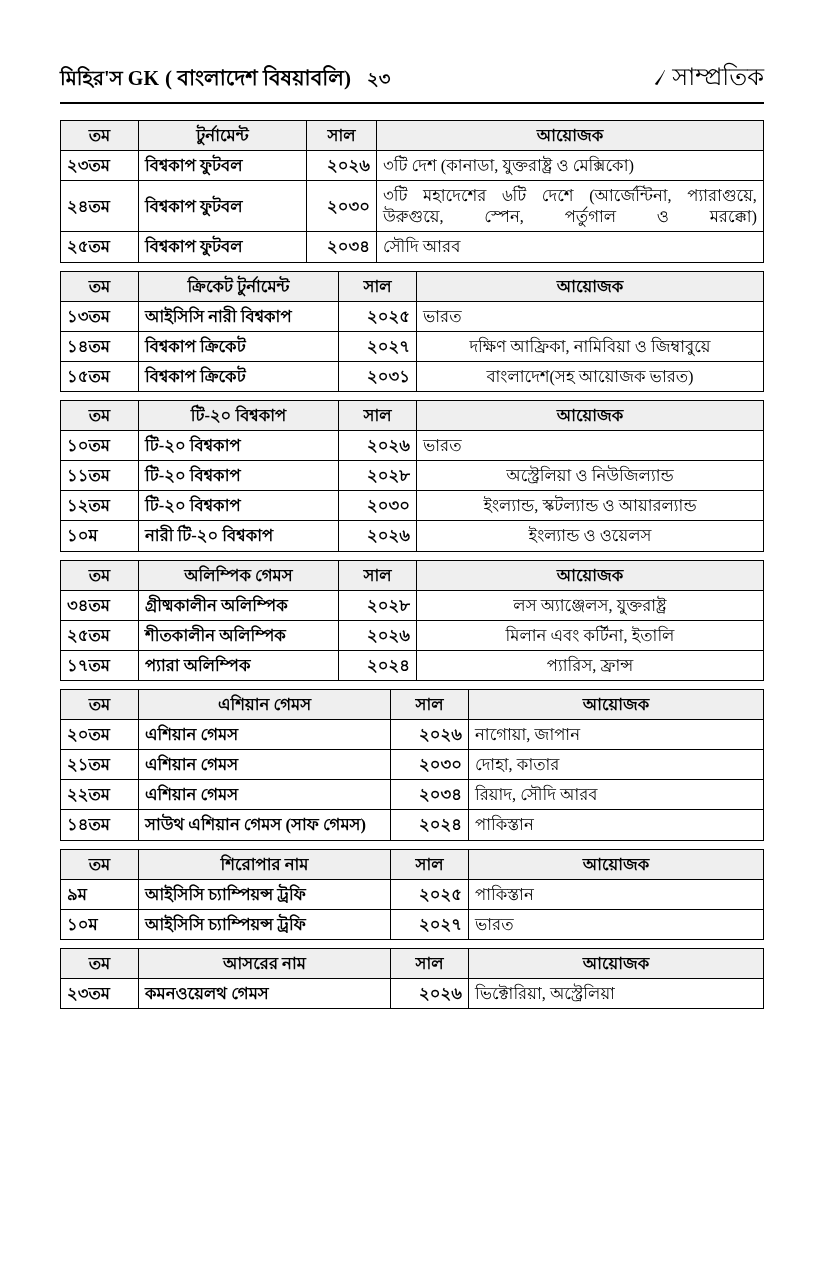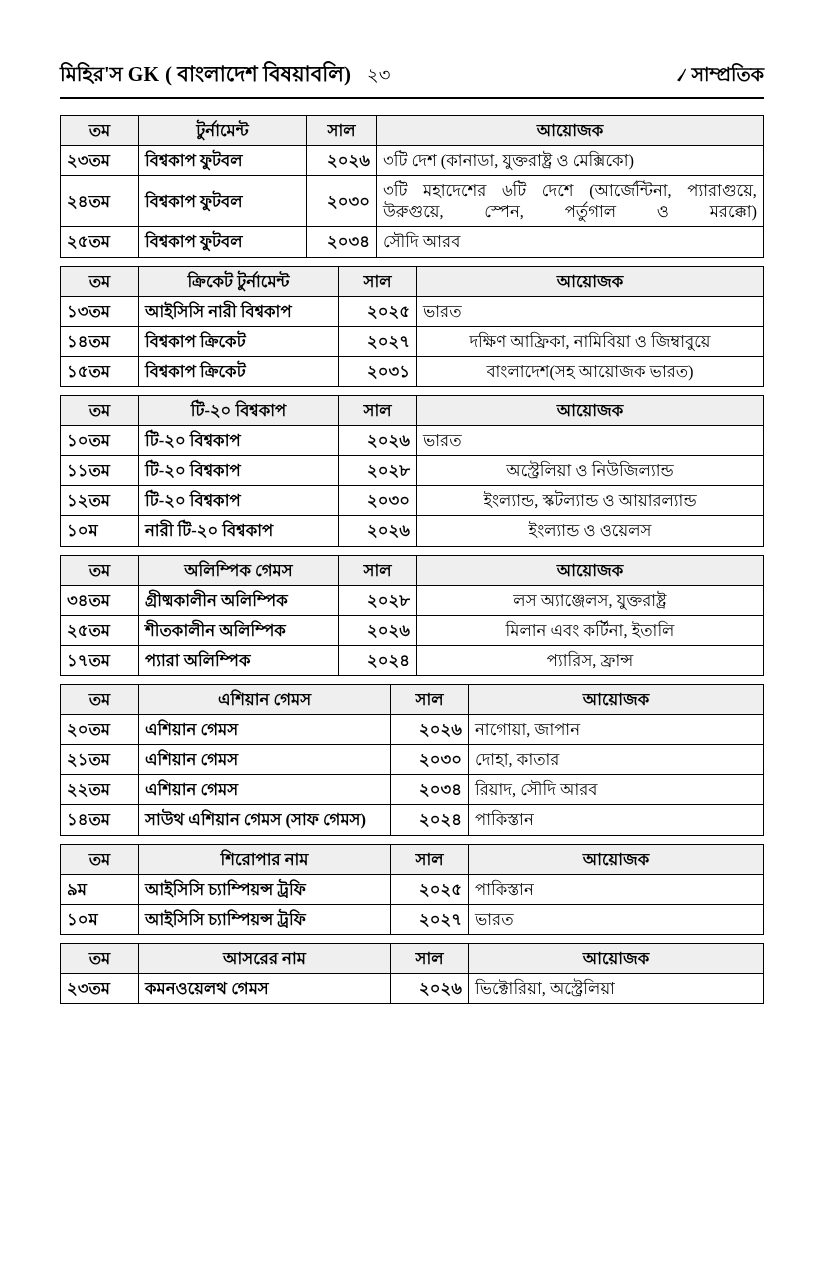--- a/index.html
+++ b/index.html
@@ -38,22 +38,22 @@
     align-items: baseline;
     gap: 6px;
     font-size: 19px;
     font-weight: bold;
     letter-spacing: 0px;
   }
   .hdr-brand { font-size: 20px; font-weight: bold; }
   .hdr-sub { font-size: 21px; font-weight: bold; }
   .hdr-page { font-size: 18px; font-weight: bold; margin-left: 10px; }
   .hdr-right {
-    font-size: 19px;
-    font-weight: bold;
+    font-size: 24px;
+    font-weight: normal;
   }
 
   
   .doc-title {
     text-align: center;
     font-size: 19px;
     font-weight: bold;
     margin: 2px 0 14px 0;
   }
 
@@ -76,21 +76,21 @@
     font-weight: bold;
     text-align: center;
     font-size: 16.5px;
   }
   td.c-num { text-align: left; font-weight: bold; white-space: nowrap; }
   td.c-name { font-weight: bold; padding-left: 8px; }
   td.c-year { text-align: right; font-weight: bold; white-space: nowrap; }
   td.c-host { text-align: left; padding-left: 8px; }
   td.c-host-just { text-align: justify; text-align-last: justify; padding-left: 8px; padding-right: 10px; }
   td.c-host-center { text-align: center; }
-  .page-num { font-weight: normal; }
+  .page-num { font-weight: bold; }
 </style>
 </head>
 <body>
 
 <div class="page">
 
   <div class="header">
     <div class="hdr-left">
       <span class="hdr-brand">মিহির'স GK</span>
       <span class="hdr-sub">( বাংলাদেশ বিষয়াবলি)</span>

